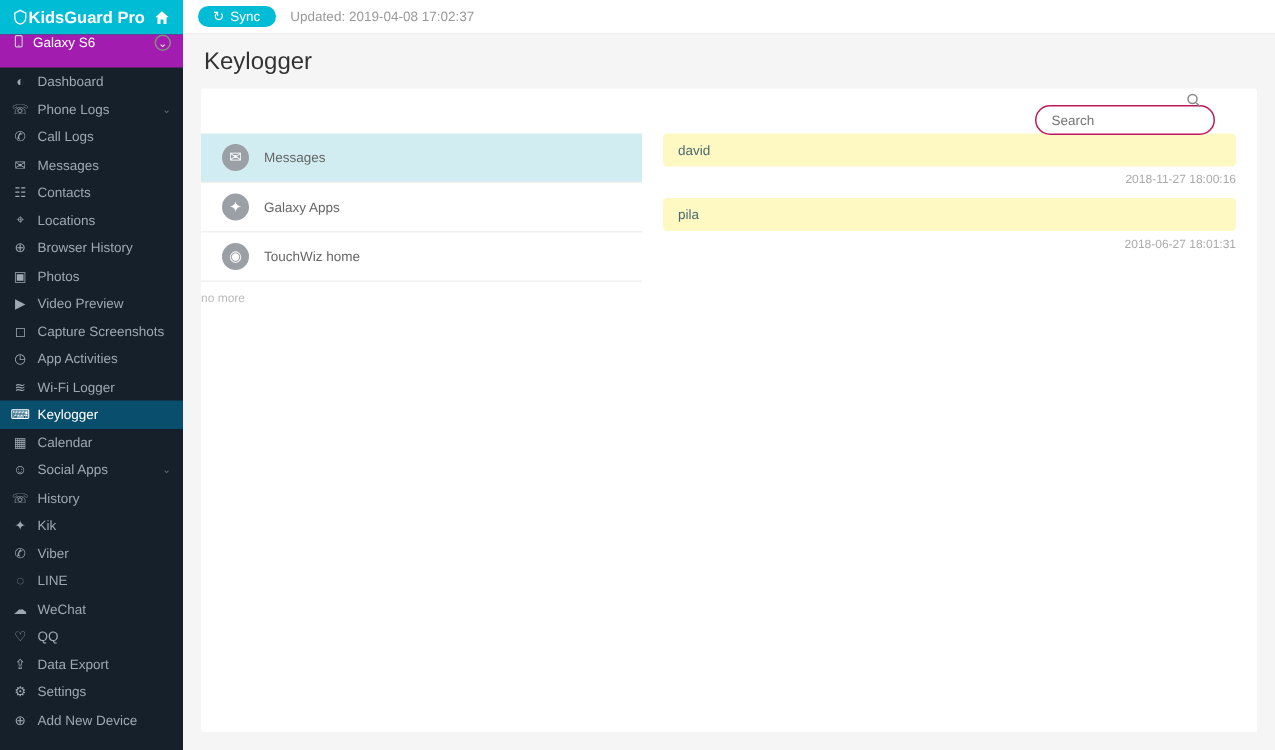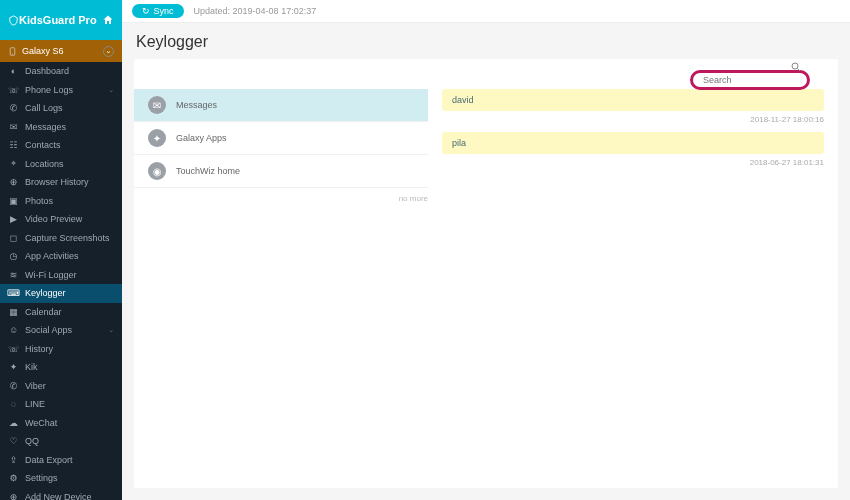--- a/index.html
+++ b/index.html
@@ -1,43 +1,43 @@
 <!DOCTYPE html>
 <html><head>
 <meta charset="utf-8">
 <style>
 * { margin: 0; padding: 0; box-sizing: border-box; font-family: Arial, sans-serif; }
 body { width: 850px; height: 500px; overflow: hidden; background: #f5f5f5; display: flex; }
 
 .sidebar { width: 122px; height: 500px; background: #15202b; color: #9ea8b2; display: flex; flex-direction: column; font-size: 9px; }
-.brand { height: 40px; background: #00bcd4; color: #fff; display: flex; align-items: center; padding: 0 8px; font-size: 11px; font-weight: bold; }
+.brand { height: 23px; background: #00bcd4; color: #fff; display: flex; align-items: center; padding: 0 8px; font-size: 11px; font-weight: bold; }
 .brand .home { margin-left: auto; }
-.device { height: 22px; background: #a16207; display: flex; align-items: center; padding: 0 8px; color: #fff; font-size: 9px; }
+.device { height: 22px; background: #a21caf; display: flex; align-items: flex-start; padding: 0 8px; color: #fff; font-size: 9px; }
 .device .chev { margin-left: auto; border: 1px solid #888; border-radius: 50%; width: 11px; height: 11px; display: flex; align-items: center; justify-content: center; font-size: 7px; }
 .navlist { flex: 1; overflow: hidden; }
 .nav-item { height: 18.5px; display: flex; align-items: center; padding: 0 8px; cursor: pointer; }
 .nav-item.active { background: #0a4e6e; color: #fff; }
 .nav-item .ic { width: 11px; height: 11px; margin-right: 6px; display: inline-flex; align-items: center; justify-content: center; font-size: 9px; }
 .nav-item .arr { margin-left: auto; font-size: 7px; color: #667; }
 
 .main { flex: 1; display: flex; flex-direction: column; height: 500px; }
 .topbar { height: 23px; background: #fff; display: flex; align-items: center; padding: 0 10px; font-size: 9px; color: #999; border-bottom: 1px solid #eee;}
 .sync { background: #00bcd4; color: #fff; border-radius: 10px; padding: 2px 10px; display: inline-flex; align-items: center; margin-right: 10px; }
 .sync .ic { margin-right: 4px; }
 .title { padding: 10px 14px 8px; font-size: 16px; color: #333; }
 .panel { background: #fff; margin: 0 12px 12px 12px; flex: 1; display: flex; border-radius: 2px; overflow: hidden; }
 .left { width: 294px; border-right: 0; }
 .searchrow { height: 30px; display: flex; align-items: center; justify-content: flex-end; padding: 0 14px; }
-.searchbox { border: 3px solid #be185d; border-radius: 12px; height: 20px; width: 120px; padding: 0 26px 0 10px; font-size: 9px; color: #999; position: relative; margin-top: 12px; }
+.searchbox { border: 1px solid #be185d; border-radius: 12px; height: 20px; width: 120px; padding: 0 26px 0 10px; font-size: 9px; color: #999; position: relative; margin-top: 12px; }
 .searchwrap { position: relative; }
 .searchwrap .mag { position: absolute; right: 8px; top: 3px; color: #999; font-size: 11px; }
 .app-item { height: 33px; display: flex; align-items: center; padding: 0 14px; border-bottom: 1px solid #f0f0f0; font-size: 9px; color: #666; cursor: pointer; }
 .app-item.active { background: #d2edf2; }
 .app-item .circ { width: 18px; height: 18px; border-radius: 50%; background: #9aa0a6; margin-right: 10px; display: flex; align-items: center; justify-content: center; color: #fff; font-size: 10px; }
-.nomore { text-align: right; color: #bbb; font-size: 8px; padding: 6px 0; }
+.nomore { text-align: left; color: #bbb; font-size: 8px; padding: 6px 0; }
 .right { flex: 1; padding: 0 14px; }
 .log { background: #fef9c3; border-radius: 3px; padding: 6px 10px; font-size: 9px; color: #4a6a70; margin-bottom: 4px; }
 .ts { text-align: right; font-size: 8px; color: #aaa; margin-bottom: 8px; }
 
 svg { display: block; }
 </style>
 </head>
 <body>
 
 <div class="sidebar">

